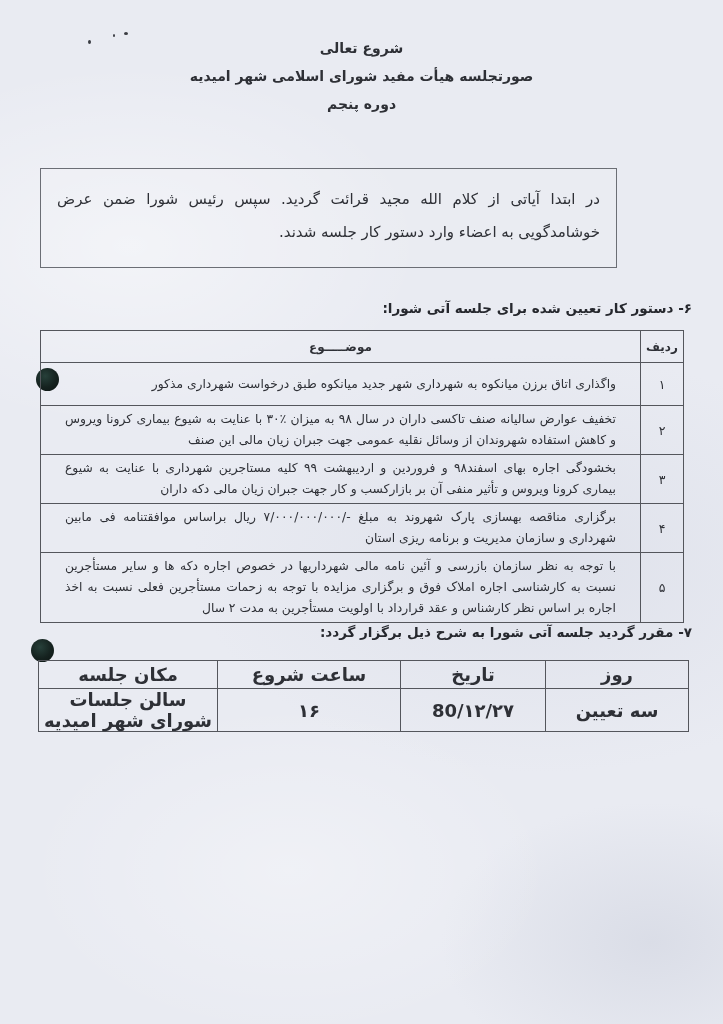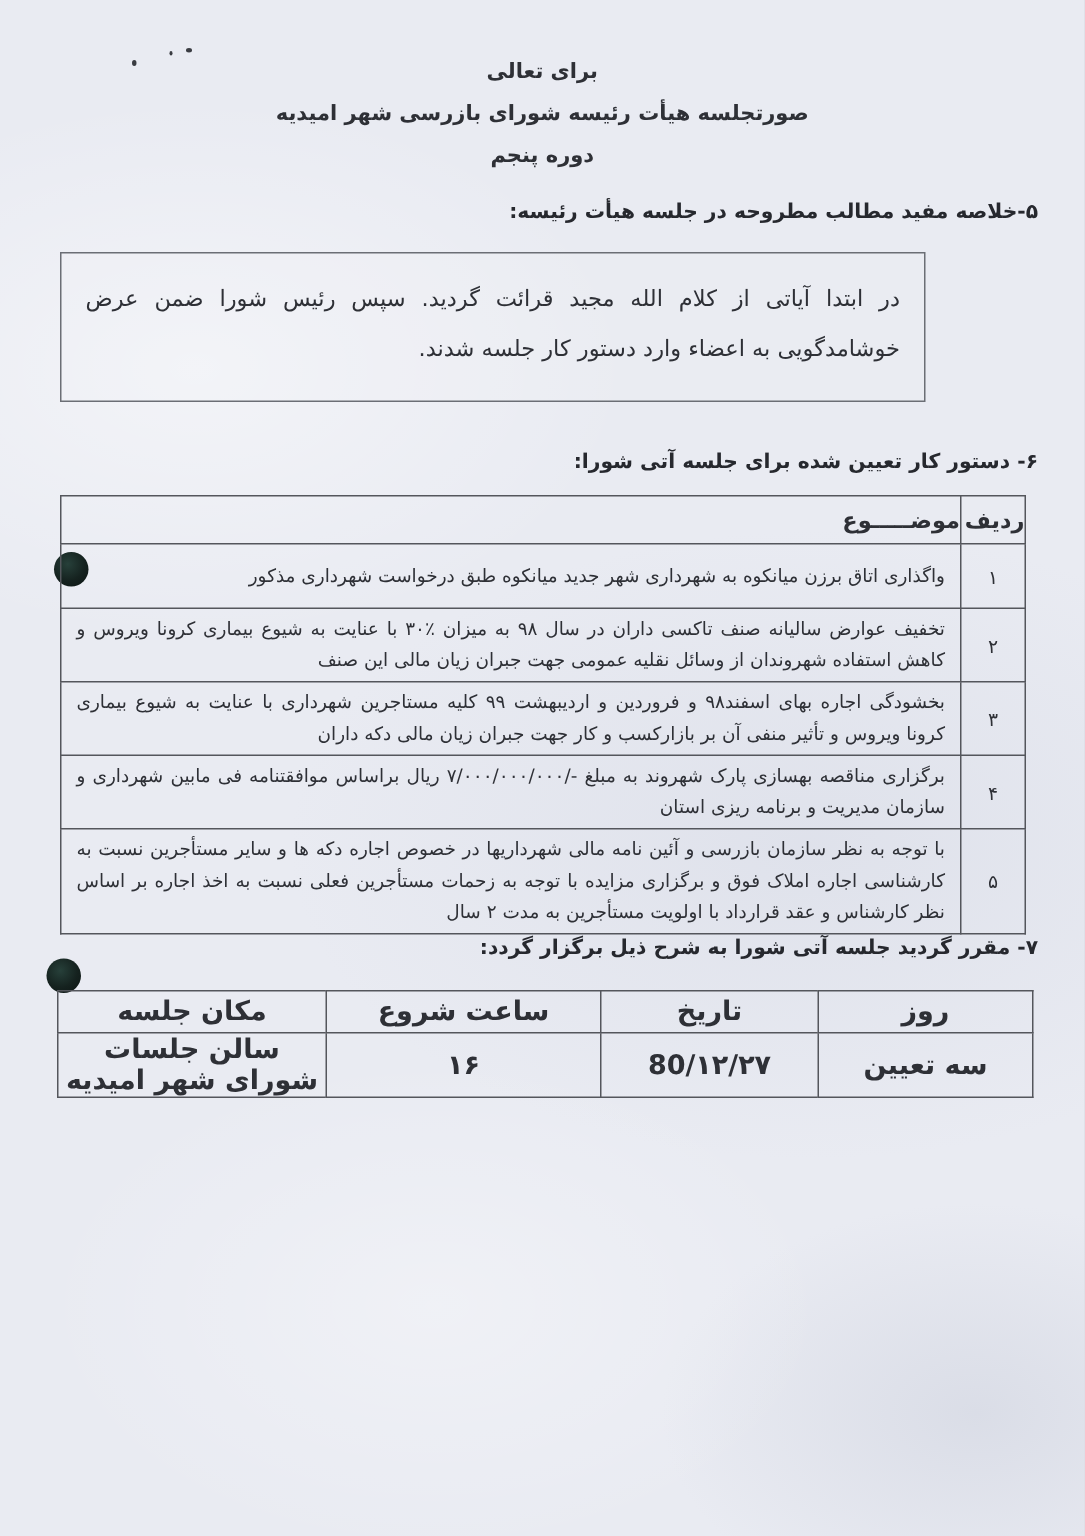--- a/index.html
+++ b/index.html
@@ -76,28 +76,28 @@
   .agenda-table {
     position: absolute;
     top: 330px; left: 40px;
     width: 644px;
     table-layout: fixed;
   }
   .agenda-table th, .agenda-table td {
     border: 1px solid #54565c;
     vertical-align: middle;
   }
-  .agenda-table th { height: 32px; font-size: 15px; font-weight: 600; text-align: right; }
+  .agenda-table th { height: 32px; font-size: 12px; font-weight: 600; }
   .col-radif { width: 43px; }
   .agenda-table td.num {
     text-align: center;
     font-size: 12.5px;
   }
   .agenda-table td.subj {
-    padding: 3px 10px;
+    padding: 3px 24px;
     font-size: 12.3px;
     line-height: 21px;
     text-align: justify;
   }
   .r1 { height: 43px; } .r2 { height: 45px; } .r3 { height: 44px; }
   .r4 { height: 44px; } .r5 { height: 62px; }
 
   
   .schedule-table {
     position: absolute;
@@ -123,26 +123,25 @@
 
 <div class="page">
 
   <div class="speck speck-1"></div>
   <div class="speck speck-2"></div>
   <div class="speck speck-3"></div>
   <div class="punch-hole hole-1"></div>
   <div class="punch-hole hole-2"></div>
 
   <div class="doc-header">
-    <div>برای تعالی</div>
-    <div>صورتجلسه هیأت رئیسه شورای بازرسی شهر امیدیه</div>
+    <div>شروع تعالی</div>
+    <div>صورتجلسه هیأت مفید شورای اسلامی شهر امیدیه</div>
     <div>دوره پنجم</div>
   </div>
 
-  <div class="heading heading-5">۵-خلاصه مفید مطالب مطروحه در جلسه هیأت رئیسه:</div>
   <div class="summary-box">در ابتدا آیاتی از کلام الله مجید قرائت گردید. سپس رئیس شورا ضمن عرض خوشامدگویی به اعضاء وارد دستور کار جلسه شدند.</div>
 
   <div class="heading heading-6">۶- دستور کار تعیین شده برای جلسه آتی شورا:</div>
   <table class="agenda-table">
     <colgroup>
         <col class="col-radif">
         <col>
       </colgroup>
     <tbody>
         <tr>

